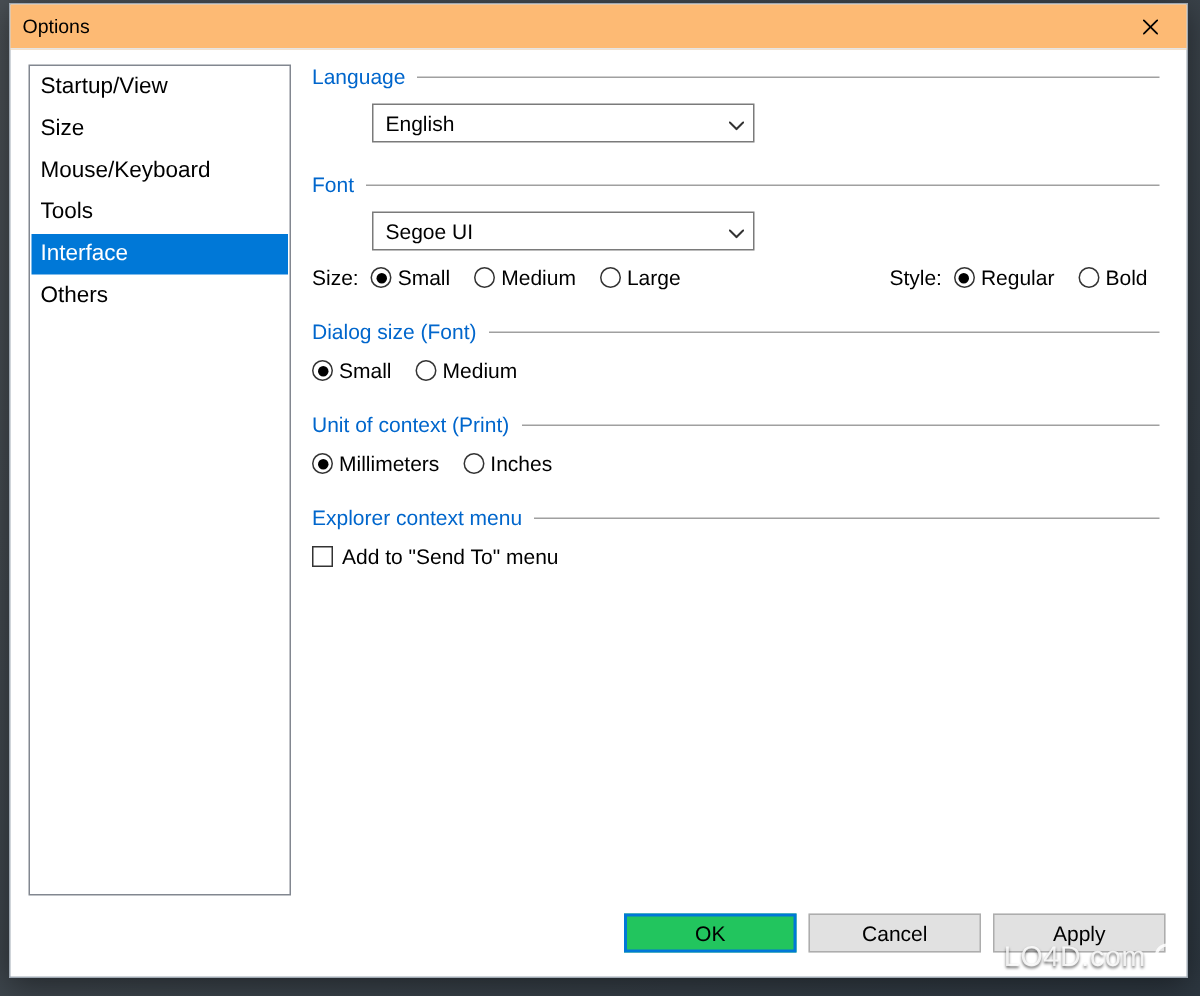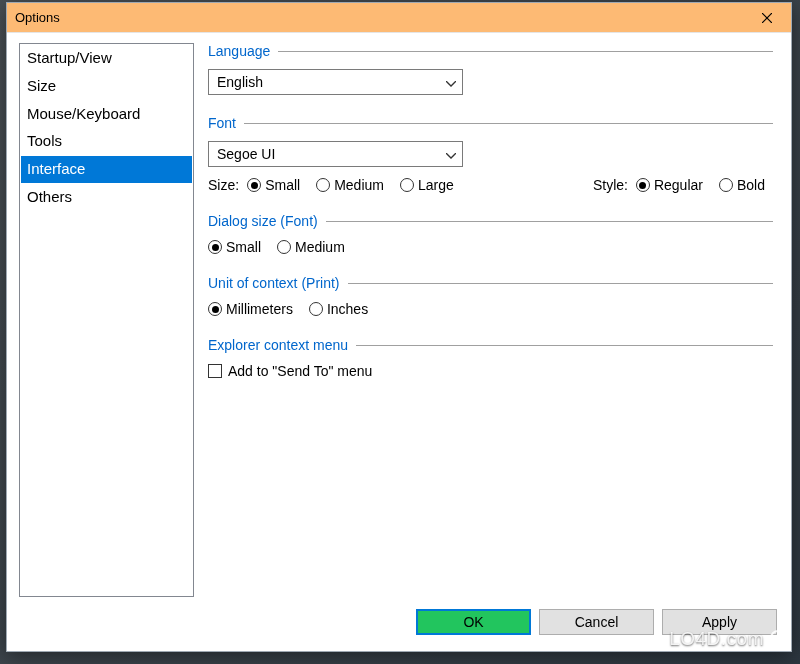--- a/index.html
+++ b/index.html
@@ -101,20 +101,21 @@
   .combo {
     display: inline-flex;
     align-items: center;
     justify-content: space-between;
     width: 255px;
     height: 26px;
     border: 1px solid #7a7a7a;
     background: #fff;
     padding: 0 6px 0 8px;
     font-size: 14px;
+    margin-left: 40px;
   }
   .combo .chev { margin-left: auto; }
   .row {
     display: flex;
     align-items: center;
     gap: 8px;
     margin-top: 10px;
   }
   .radio {
     display: inline-flex;

